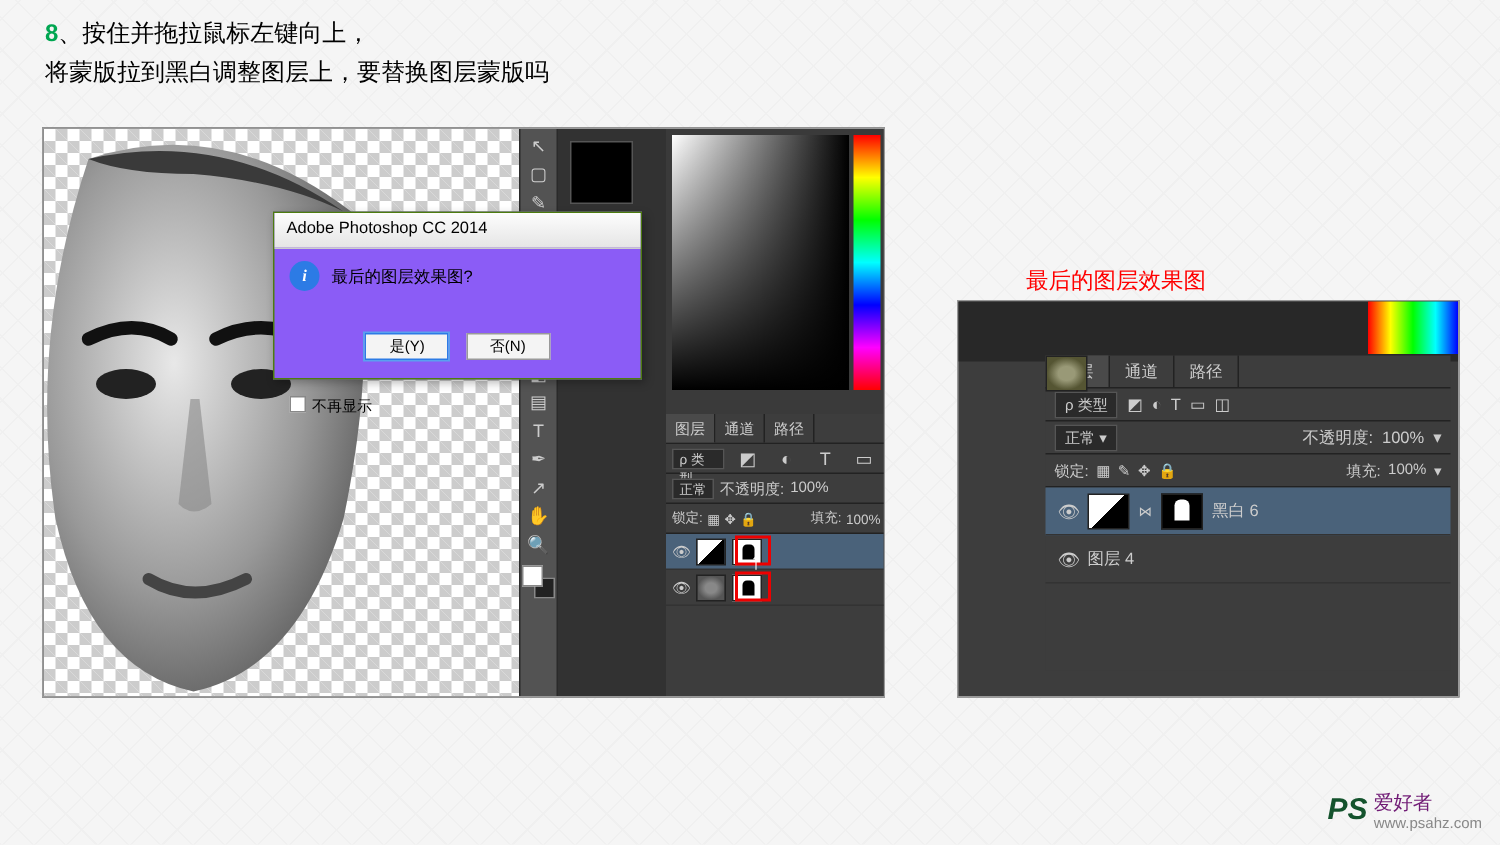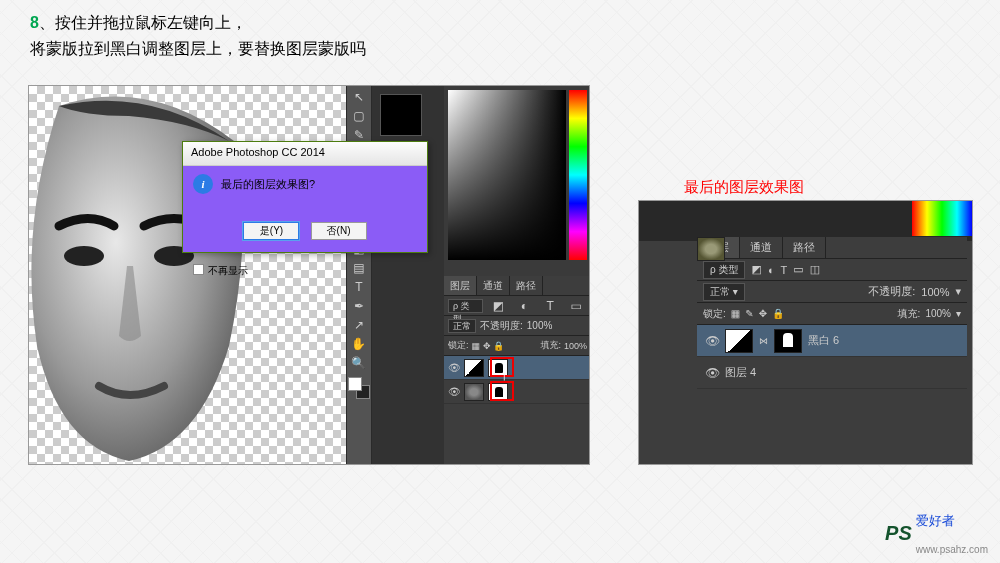--- a/index.html
+++ b/index.html
@@ -117,22 +117,22 @@
     .rp-item { display:flex; align-items:center; height:32px; padding:0 8px; gap:6px; border-bottom:1px solid #333;}
     .rp-item.sel { background:#4a627a;}
     .rp-item .eye { width:14px; font-size:12px;}
     .rp-thumb { width:28px; height:24px; border:1px solid #222;}
     .rp-thumb.adj { background: linear-gradient(135deg, #fff 50%, #000 50%);}
     .rp-thumb.face { background: radial-gradient(ellipse at center, #997 30%, #553 70%);}
     .rp-mask { width:28px; height:24px; background:#000; border:1px solid #222; position:relative;}
     .rp-mask::after { content:""; position:absolute; top:3px; left:8px; width:10px; height:14px; background:#fff; border-radius:4px 4px 0 0;}
     .watermark { position:absolute; bottom:8px; right:12px; font-size:13px; color:#333; display:flex; align-items:center; gap:4px;}
     .watermark .logo { color:#14532d; font-weight:bold; font-size:20px; font-style:italic;}
-    .watermark .logo2 { color:#1d4ed8;}
-    .watermark .sub { font-size:10px; color:#888; display:block;margin-top:14px;}
+    .watermark .logo2 { color:#701a75;}
+    .watermark .sub { font-size:10px; color:#888; display:block;}
   </style>
 </head>
 <body>
 
 <div class="step-title">
   <span class="num">8</span><span>、按住并拖拉鼠标左键向上，</span><br>
   <span>将蒙版拉到黑白调整图层上，要替换图层蒙版吗</span>
 </div>
 
 <div class="left-panel">

